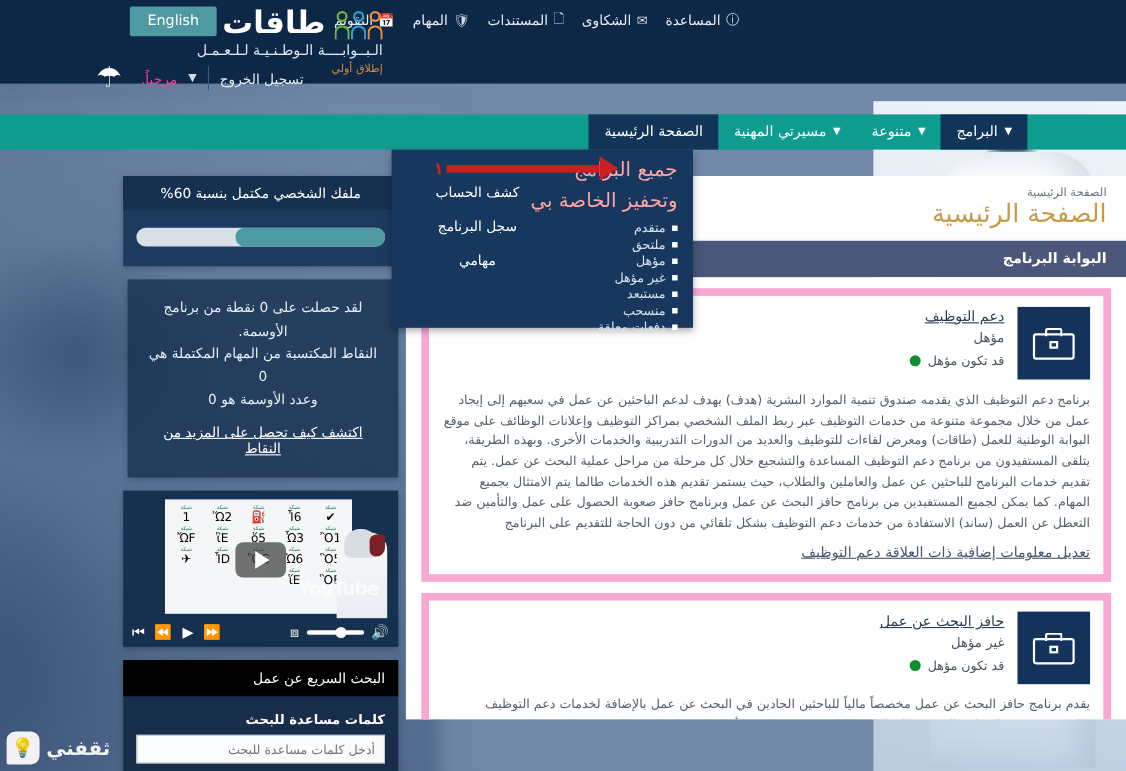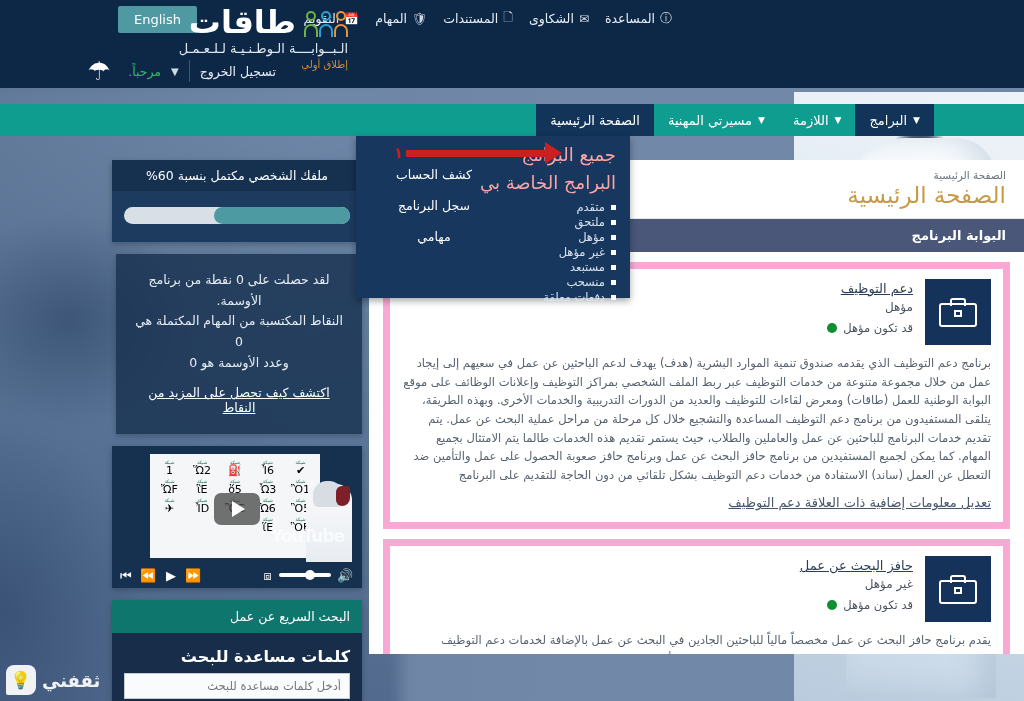--- a/index.html
+++ b/index.html
@@ -39,31 +39,31 @@
     border-radius: 60px 40px 0 0;
     box-shadow: inset -16px 0 28px rgba(140,165,190,.35);
   }
   .bg-vignette {
     position: absolute; inset: 0;
     background: linear-gradient(90deg, rgba(45,70,105,.30) 0%, rgba(70,95,130,.10) 30%, rgba(255,255,255,0) 55%);
   }
 
   
   .topbar {
-    position: absolute; top: 0; left: 0; width: 1024px; height: 88px;
+    position: absolute; top: 0; left: 0; width: 1024px; height: 76px;
     background: #0d2747;
     z-index: 20;
   }
   .logo-wrap {
     position: absolute; right: 676px; top: 6px; width: 300px; height: 78px;
     display: flex; flex-direction: column; align-items: flex-start;
   }
   .logo-top { display: flex; align-items: center; gap: 8px; }
   .logo-word {
-    font-size: 32px; font-weight: bold; color: #ffffff; letter-spacing: 1px;
+    font-size: 28px; font-weight: bold; color: #ffffff; letter-spacing: 1px;
     line-height: 1;
   }
   .logo-people { display: flex; align-items: flex-end; gap: 1px; height: 30px; }
   .person { width: 14px; height: 26px; position: relative; }
   .person .head {
     position: absolute; top: 0; left: 50%; transform: translateX(-50%);
     width: 10px; height: 10px; border-radius: 50%;
     border: 2.3px solid currentColor;
   }
   .person .body {
@@ -98,21 +98,21 @@
   }
   .user-row {
     position: absolute; top: 52px; right: 748px;
     display: flex; flex-direction: row; align-items: center; gap: 10px;
   }
   .avatar {
     width: 38px; height: 38px; border-radius: 50%;
     display: flex; align-items: center; justify-content: center;
     color: #ffffff; font-size: 26px; line-height: 1;
   }
-  .greet { color: #22c55e; font-size: 12.5px; }
+  .greet { color: #ec4899; font-size: 12.5px; }
   .caret-small { color: #cfdae7; font-size: 10px; }
   .divider-v { width: 1px; height: 22px; background: #3c5674; }
   .logout { color: #e9eff6; font-size: 12.5px; cursor: pointer; }
 
   
   .navbar {
     position: absolute; top: 104px; left: 0; width: 1024px; height: 32px;
     background: #0f9d90;
     z-index: 18;
     display: flex; flex-direction: row; justify-content: flex-start;
@@ -252,25 +252,25 @@
     position: absolute; left: 26px; top: -3px; width: 10px; height: 10px;
     background: #ffffff; border-radius: 50%;
   }
 
   
   .search-card {
     margin-top: 12px; width: 250px; background: rgba(18,40,68,.92);
     box-shadow: 0 2px 6px rgba(0,0,0,.25);
   }
   .search-head {
-    background: #0f766e; color: #ffffff; font-size: 12.5px; padding: 9px 12px;
+    background: #000000; color: #ffffff; font-size: 12.5px; padding: 9px 12px;
     text-align: right;
   }
   .search-body { padding: 14px 12px 12px 12px; }
-  .search-label { color: #ffffff; font-size: 16px; font-weight: bold; margin-bottom: 7px; }
+  .search-label { color: #ffffff; font-size: 12px; font-weight: bold; margin-bottom: 7px; }
   .search-input {
     width: 100%; height: 26px; border: 1px solid #c4ccd4; background: #fafbfc;
     font-size: 11.5px; padding: 0 8px; color: #4b5663; font-family: inherit;
     text-align: right;
   }
 
   
   .content {
     position: absolute; top: 160px; right: 0; width: 655px; height: 541px;
     z-index: 12;
@@ -411,35 +411,35 @@
     </div>
   </div>
 
   <div class="navbar">
     <div class="nav-item dark">
       <span class="chev">▼</span>
       <span>البرامج</span>
     </div>
     <div class="nav-item">
       <span class="chev">▼</span>
-      <span>اللازمة</span>
+      <span>متنوعة</span>
     </div>
     <div class="nav-item">
       <span class="chev">▼</span>
       <span>مسيرتي المهنية</span>
     </div>
     <div class="nav-item dark">
       <span>الصفحة الرئيسية</span>
     </div>
   </div>
 
   <div class="dropdown">
     <div class="dd-col dd-col-right">
       <div class="dd-head">جميع البرامج</div>
-      <div class="dd-head">البرامج الخاصة بي</div>
+      <div class="dd-head">وتحفيز الخاصة بي</div>
       <div class="dd-sub">
         <span class="dd-bullet"></span>
         <span class="dd-sub-label">متقدم</span>
       </div>
       <div class="dd-sub">
         <span class="dd-bullet"></span>
         <span class="dd-sub-label">ملتحق</span>
       </div>
       <div class="dd-sub">
         <span class="dd-bullet"></span>

